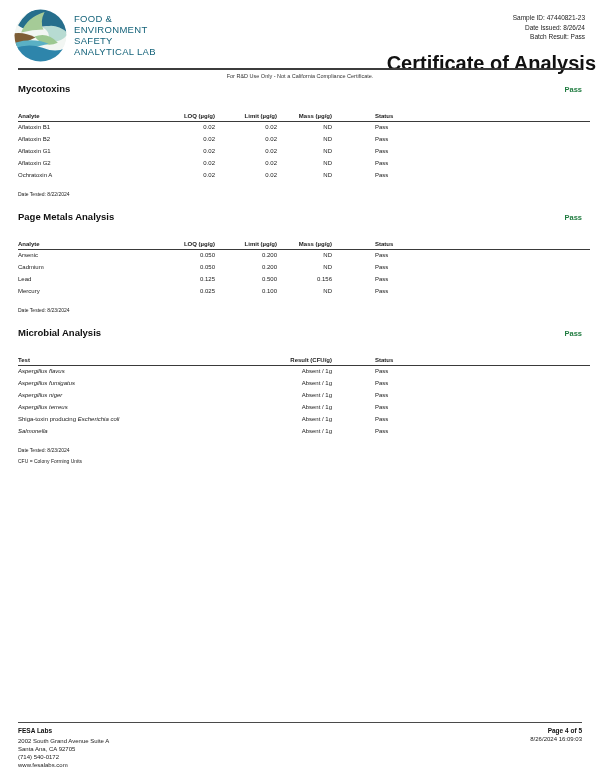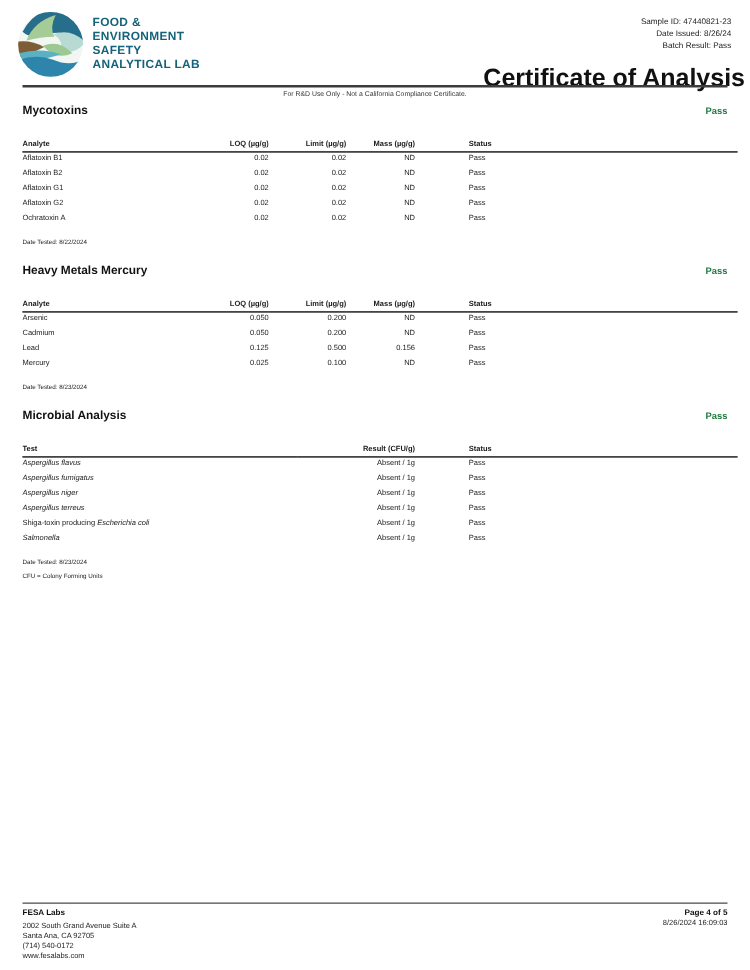--- a/index.html
+++ b/index.html
@@ -9,21 +9,21 @@
   }
   *{box-sizing:border-box;}
   html,body{margin:0;padding:0;background:#ffffff;}
   body{font-family:"Liberation Sans","DejaVu Sans",sans-serif;color:#1a1a1a;}
   .page{position:relative;width:600px;height:776px;background:#fff;overflow:hidden;}
 
   
   .header{position:relative;height:80px;}
   .logo-svg{position:absolute;left:14px;top:9px;width:53px;height:53px;}
   .logo-text{position:absolute;left:74px;top:13px;font-size:9.5px;line-height:11px;
-             font-weight:bold;color:var(--teal);letter-spacing:.3px;text-transform:uppercase;}
+             font-weight:normal;color:var(--teal);letter-spacing:.3px;text-transform:uppercase;}
   .meta{position:absolute;right:15px;top:13px;text-align:right;font-size:6.5px;
         line-height:9.5px;color:#222;}
   .title{position:absolute;left:0;right:0;top:48px;margin:4px;text-align:right;
          font-size:20px;font-weight:bold;color:#111;}
   .top-rule{position:absolute;left:18px;right:18px;top:68px;height:2px;background:var(--rule);}
   .disclaimer{position:absolute;left:0;right:0;top:73px;text-align:center;
               font-size:5.5px;color:#333;}
 
   
   .main{padding:0 18px;}
@@ -148,21 +148,21 @@
               <td class="ar">0.02</td>
               <td class="ar">ND</td>
               <td class="ast">Pass</td>
             </tr>
           </tbody>
         </table>
         <div class="note">Date Tested: 8/22/2024</div>
       </section>
       <section class="section">
         <div class="sec-head">
-          <h2 class="sec-title">Heavy Metals Mercury</h2>
+          <h2 class="sec-title">Page Metals Analysis</h2>
           <span class="sec-pass">Pass</span>
         </div>
         <table>
           <colgroup>
             <col style="width: 130px;">
             <col style="width: 67px;">
             <col style="width: 62px;">
             <col style="width: 55px;">
             <col style="width: 258px;">
           </colgroup>

